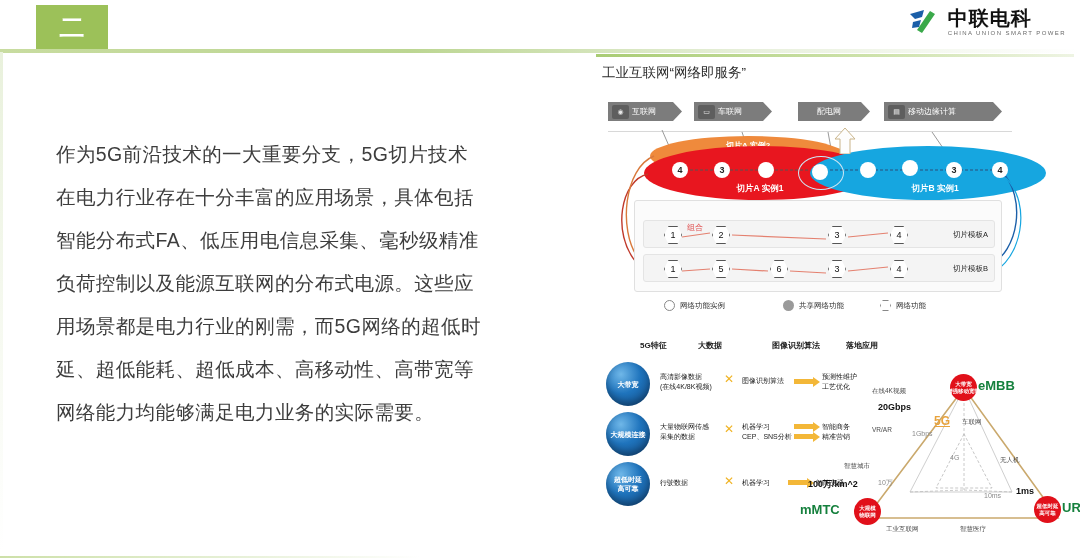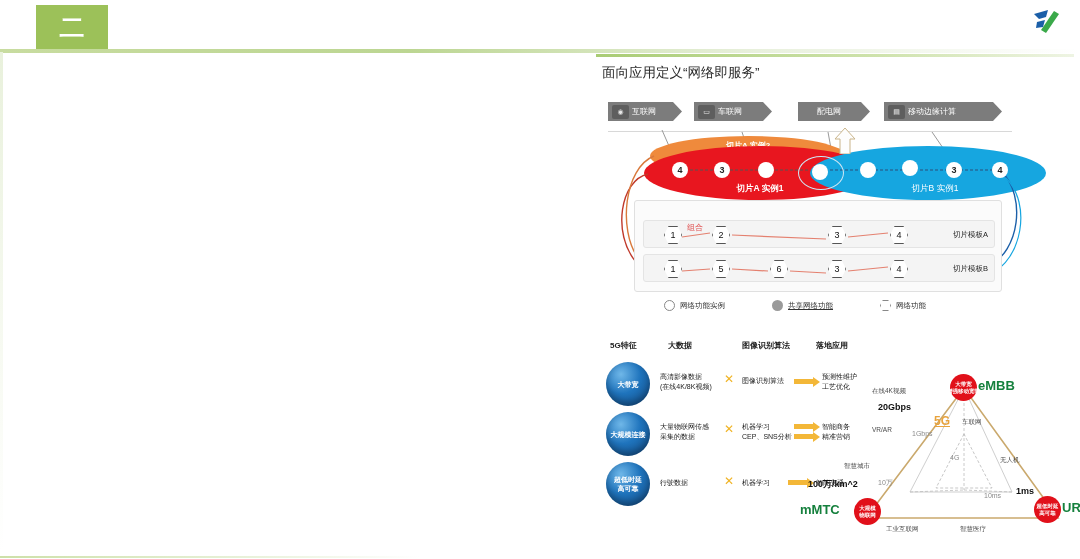--- a/index.html
+++ b/index.html
@@ -88,21 +88,21 @@
     position: absolute; left: 42px; top: 10px; width: 232px; height: 54px;
     background: #e8161f; border-radius: 50%;
   }
   .oval-red span { position: absolute; left: 0; right: 0; bottom: 5px; text-align: center;
     font-size: 8.5px; color: #fff; font-weight: 700; }
   .oval-blue {
     position: absolute; left: 208px; top: 10px; width: 236px; height: 54px;
     background: #16a6e0; border-radius: 50%;
   }
   .oval-blue span { position: absolute; left: 14px; right: 0; bottom: 5px; text-align: center;
-    font-size: 8.5px; color: #fff; font-weight: 400; }
+    font-size: 8.5px; color: #fff; font-weight: 700; }
   .oval-ring {
     position: absolute; left: 196px; top: 20px; width: 46px; height: 34px;
     border: 1.4px solid #cfe6f4; border-radius: 50%; z-index: 6;
   }
   .nfi {
     position: absolute; width: 16px; height: 16px; border-radius: 50%;
     background: #fff; z-index: 7; display: flex; align-items: center; justify-content: center;
     font-size: 9px; font-weight: 700; color: #222;
   }
   .up-arrow { position: absolute; left: 232px; top: -8px; width: 22px; height: 26px; z-index: 8; }
@@ -132,21 +132,21 @@
   .legend { position: absolute; left: 30px; top: 200px; width: 370px; height: 18px; }
   .leg-item { position: absolute; top: 0; display: flex; align-items: center; gap: 5px;
     font-size: 7.5px; color: #333; }
   .leg-circle-o { width: 11px; height: 11px; border-radius: 50%; border: 1.2px solid #888; background: #fff; }
   .leg-circle-f { width: 11px; height: 11px; border-radius: 50%; background: #9a9a9a; }
   .leg-hex { width: 11px; height: 11px; background: #fff; border: 1.2px solid #888;
      clip-path: polygon(25% 0, 75% 0, 100% 50%, 75% 100%, 25% 100%, 0 50%); }
 
   
   .diag2 { position: absolute; left: 6px; top: 286px; width: 300px; height: 180px; }
-  .m-head { position: absolute; top: 0; font-size: 8px; font-weight: 700; color: #222; white-space: nowrap; }
+  .m-head { position: absolute; top: 0; font-size: 8px; font-weight: 700; color: #222; white-space: nowrap; margin-left: 30px; }
   .sphere {
     position: absolute; width: 44px; height: 44px; border-radius: 50%;
     background: radial-gradient(circle at 34% 28%, #6fb7e8 0%, #1f74bd 45%, #134b84 100%);
     box-shadow: inset 0 -4px 7px rgba(0,0,0,.3);
     display: flex; align-items: center; justify-content: center; text-align: center;
     color: #fff; font-size: 7px; font-weight: 700; line-height: 9px;
   }
   .m-cell { position: absolute; font-size: 7px; color: #1b1b1b; line-height: 9.5px; white-space: nowrap; }
   .m-x { position: absolute; color: #f0b323; font-size: 12px; font-weight: 700; }
   .m-arrow { position: absolute; width: 20px; height: 5px; background: #f3b738; }
@@ -175,31 +175,44 @@
     <div class="num-badge">
       <span>二</span>
     </div>
 
     <div class="logo-wrap">
       <svg class="logo-mark" viewBox="0 0 34 28">
         <path d="M2 6 L16 2 L14 9 L7 11 Z" fill="#1b5fa8"></path>
         <path d="M9 22 L22 3 L27 6 L14 25 Z" fill="#3aa94a"></path>
         <path d="M5 14 L13 12 L11 19 L4 20 Z" fill="#1b5fa8"></path>
       </svg>
+      <div class="logo-text">
+        <span class="logo-cn">中联电科</span>
+        <span class="logo-en">CHINA UNION SMART POWER</span>
+      </div>
     </div>
     <div class="header-rule"></div>
   </div>
 
   <div class="left-edge"></div>
   <div class="footer-rule"></div>
 
+  <div class="body-text">
+    <p>作为5G前沿技术的一大重要分支，5G切片技术</p>
+    <p>在电力行业存在十分丰富的应用场景，具体包括</p>
+    <p>智能分布式FA、低压用电信息采集、毫秒级精准</p>
+    <p>负荷控制以及能源互联网的分布式电源。这些应</p>
+    <p>用场景都是电力行业的刚需，而5G网络的超低时</p>
+    <p>延、超低能耗、超低成本、高移动性、高带宽等</p>
+    <p>网络能力均能够满足电力业务的实际需要。</p>
+  </div>
 
   <div class="right-col">
     <div class="topbar-line"></div>
-    <div class="section-cap">面向应用定义“网络即服务”</div>
+    <div class="section-cap">工业互联网“网络即服务”</div>
 
     <div class="diag1">
 
       <div class="tagrow">
         <div class="tag t1">
           <span class="ticon">◉</span>
           <span>互联网</span>
         </div>
         <div class="tag t2">
           <span class="ticon">▭</span>
@@ -292,21 +305,21 @@
           <div class="hexnode" style="left:246px;">4</div>
           <div class="wh-label">切片模板B</div>
         </div>
       </div>
 
       <div class="legend">
         <div class="leg-item" style="left:32px;">
           <span class="leg-circle-o"></span>
           <span>网络功能实例</span>
         </div>
-        <div class="leg-item" style="left:140px;text-decoration:underline;">
+        <div class="leg-item" style="left:151px;">
           <span class="leg-circle-f"></span>
           <span>共享网络功能</span>
         </div>
         <div class="leg-item" style="left:248px;">
           <span class="leg-hex"></span>
           <span>网络功能</span>
         </div>
       </div>
     </div>
 

